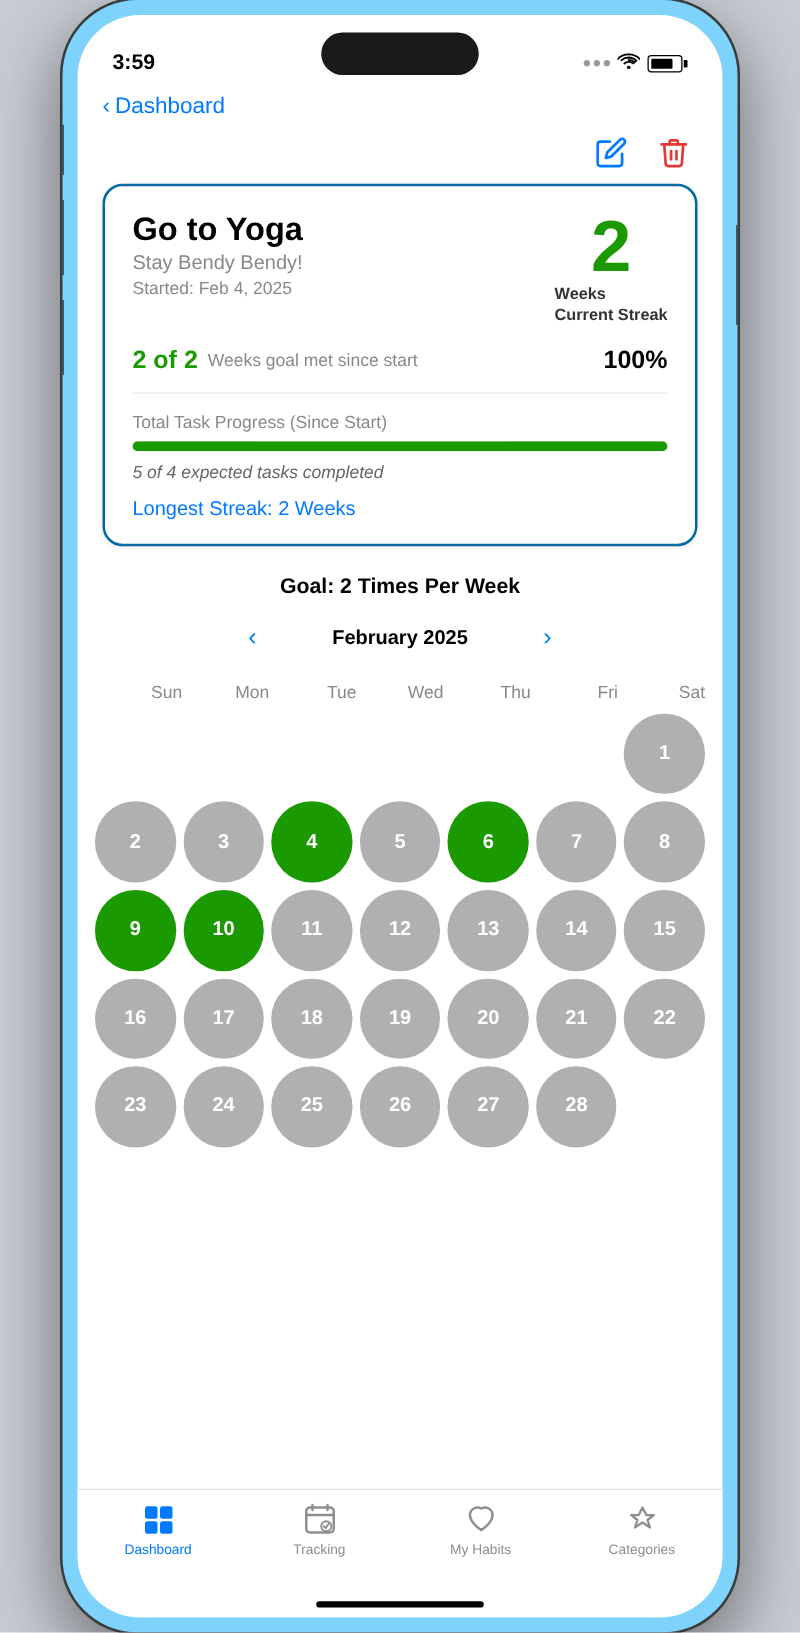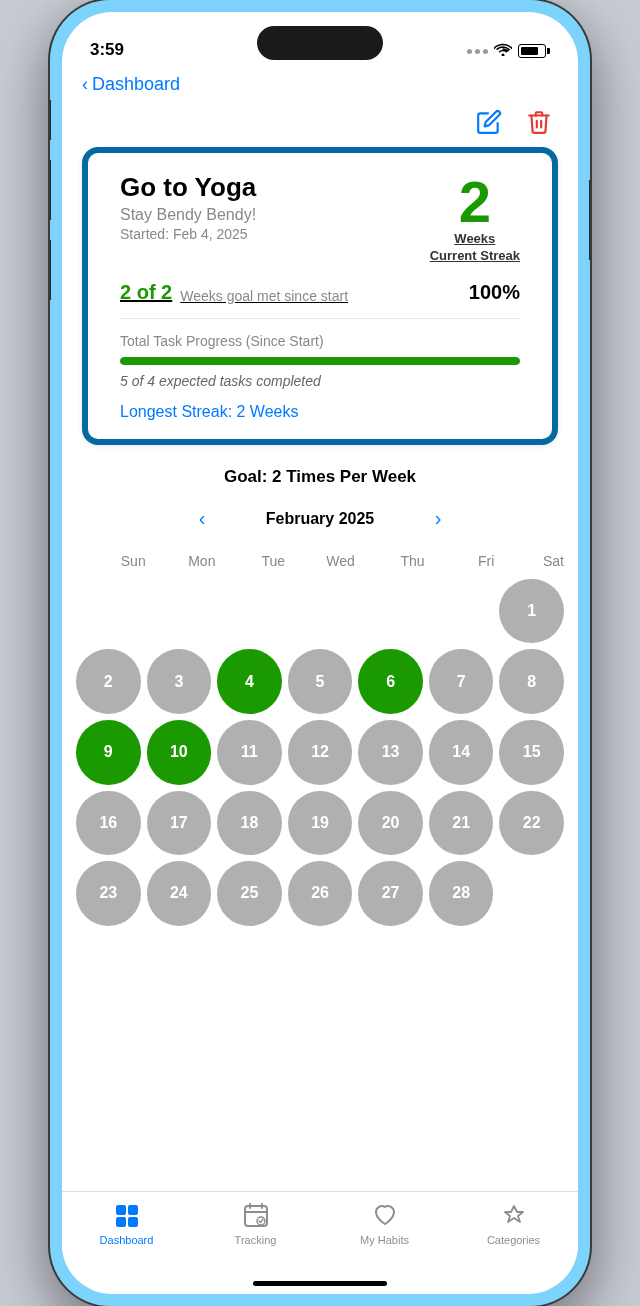--- a/index.html
+++ b/index.html
@@ -119,23 +119,23 @@
     }
     .action-btn {
       width: 30px; height: 30px;
       display: flex; align-items: center; justify-content: center;
       cursor: pointer;
     }
     
     .habit-card {
       margin: 0 20px;
       background: #fff;
-      border: 6px solid #0369a1;
+      border: 2px solid #0369a1;
       border-radius: 16px;
-      padding: 20px 32px 18px;
+      padding: 20px 22px 18px;
       box-shadow: 0 1px 6px rgba(0,0,0,0.08);
     }
     .card-top {
       display: flex;
       justify-content: space-between;
       align-items: flex-start;
     }
     .habit-title {
       font-size: 26px;
       font-weight: 800;
@@ -158,35 +158,33 @@
     .streak-number {
       font-size: 58px;
       font-weight: 800;
       color: #1a9a00;
       line-height: 1;
     }
     .streak-label {
       font-size: 13px;
       font-weight: 600;
       color: #333;
-      text-align: center;
+      text-align: left;
       line-height: 1.3;
-      text-decoration: underline;
     }
     .goal-row {
       display: flex;
       align-items: center;
       justify-content: space-between;
       margin-top: 16px;
     }
     .goal-left {
       display: flex;
-      align-items: flex-end;
+      align-items: center;
       gap: 8px;
-      text-decoration: underline;
     }
     .goal-met {
       font-size: 20px;
       font-weight: 800;
       color: #1a9a00;
     }
     .goal-desc {
       font-size: 14px;
       color: #888;
     }

